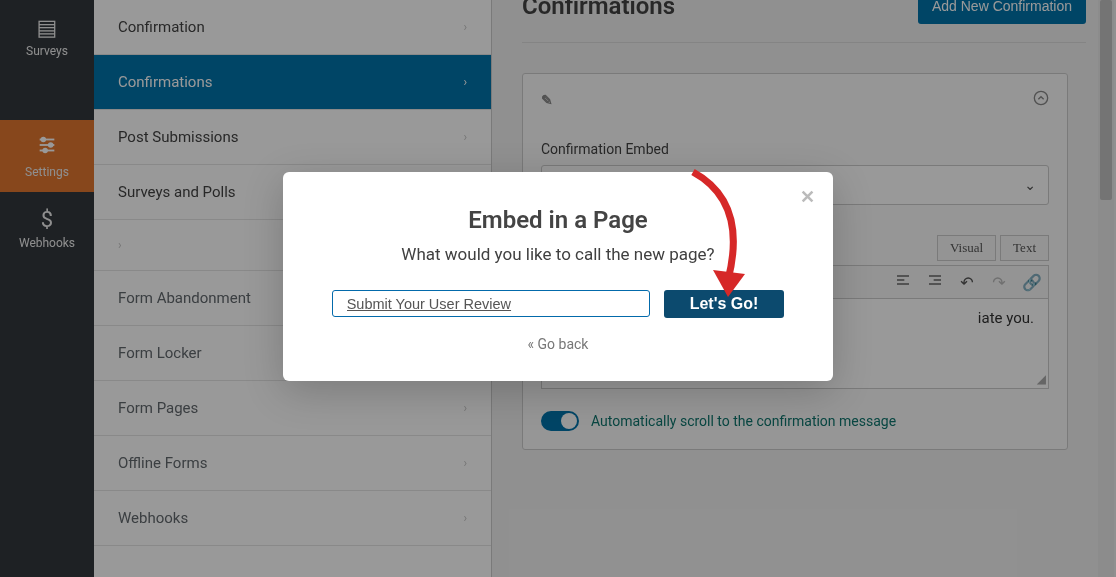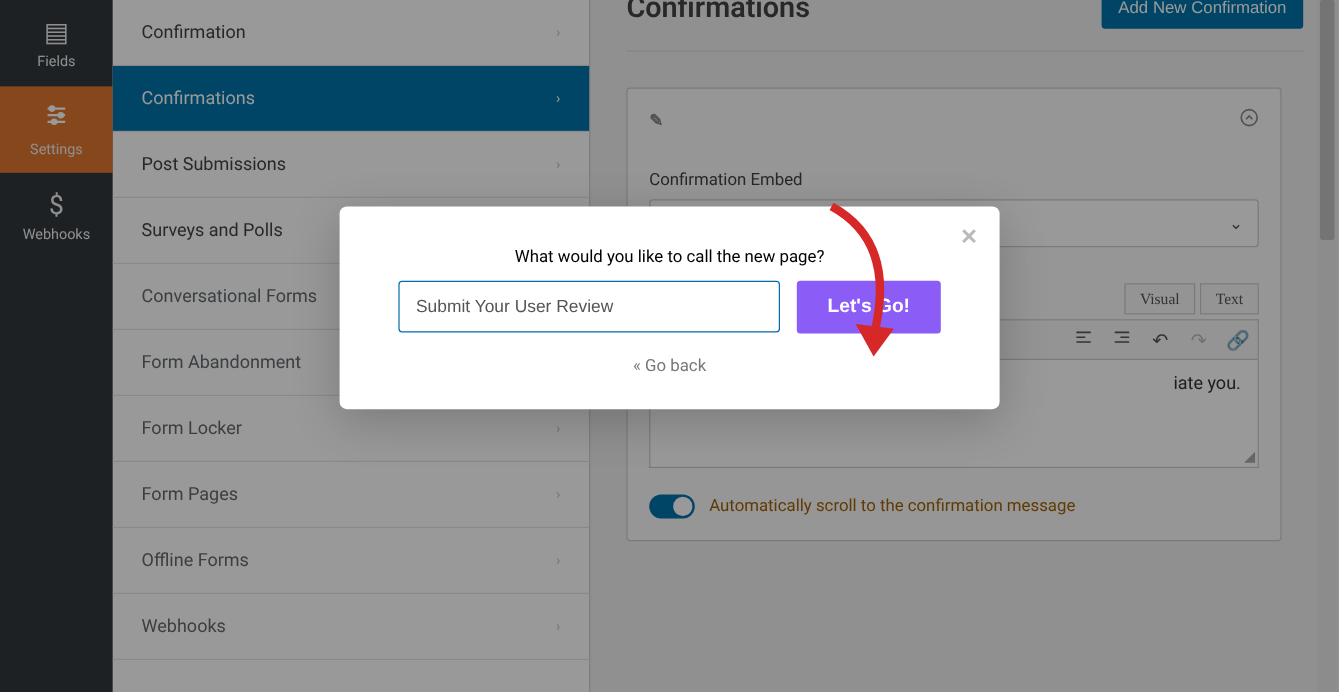--- a/index.html
+++ b/index.html
@@ -2,21 +2,21 @@
 <html><head>
 <meta charset="utf-8">
 <style>
   * { box-sizing: border-box; margin: 0; padding: 0; }
   html, body { width: 1116px; height: 577px; overflow: hidden; font-family: -apple-system, BlinkMacSystemFont, "Segoe UI", Roboto, Arial, sans-serif; }
   .app { display: flex; width: 100%; height: 100%; background: #f1f1f1; position: relative; }
 
   
   .iconbar { width: 94px; background: #32373c; display: flex; flex-direction: column; }
   .iconbar-item { height: 72px; display: flex; flex-direction: column; align-items: center; justify-content: center; color: #eee; font-size: 12px; cursor: pointer; }
-  .iconbar-item.active { background: #e27730; }
+  .iconbar-item.active { background: #e27730; margin-top: 48px; }
   .iconbar-item .glyph { font-size: 22px; margin-bottom: 4px; }
 
   
   .sidemenu { width: 398px; background: #fff; border-right: 1px solid #ccc; display: flex; flex-direction: column; }
   .sidemenu-item { padding: 18px 24px; border-bottom: 1px solid #e5e5e5; color: #63696e; font-size: 15px; cursor: pointer; display: flex; justify-content: space-between; align-items: center; }
   .sidemenu-item.active { background: #0073aa; color: #fff; }
   .sidemenu-item.top { color: #444; font-size: 15px; }
   .chev { color: #c5c5c5; font-size: 12px; }
   .sidemenu-item.active .chev { color: #fff; }
 
@@ -41,47 +41,47 @@
   .select-fake { height: 40px; border: 1px solid #ccc; background: #fff; border-radius: 3px; display: flex; align-items: center; justify-content: flex-end; padding: 0 12px; color: #555; font-size: 14px; }
 
   .editor { margin-top: 30px; }
   .editor-tabs { display: flex; justify-content: flex-end; gap: 4px; margin-bottom: 4px; }
   .editor-tab { border: 1px solid #ccc; background: #f7f7f7; padding: 4px 12px; font-size: 13px; color: #555; cursor: pointer; font-family: Liberation Serif, serif; }
   .toolbar { border: 1px solid #ccc; background: #f7f7f7; padding: 6px 8px; display: flex; gap: 14px; align-items: center; justify-content: flex-end; }
   .toolbar span { font-size: 16px; color: #555; cursor: pointer; width: 18px; text-align: center; }
   .editor-body { border: 1px solid #ccc; border-top: none; background: #fff; height: 90px; padding: 10px 14px; font-size: 15px; color: #333; position: relative; }
   .resize-handle { position: absolute; right: 2px; bottom: 2px; font-size: 12px; color: #aaa; pointer-events: none; }
 
-  .toggle-row { display: flex; align-items: center; gap: 12px; margin-top: 22px; font-size: 14px; color: #a16207; }
+  .toggle-row { display: flex; align-items: center; gap: 12px; margin-top: 22px; font-size: 14px; color: #0f766e; }
   .toggle { width: 38px; height: 20px; background: #0073aa; border-radius: 10px; position: relative; cursor: pointer; }
   .toggle::after { content: ""; position: absolute; right: 2px; top: 2px; width: 16px; height: 16px; background: #fff; border-radius: 50%; }
 
   
   .overlay { position: absolute; inset: 0; background: rgba(0,0,0,0.4); display: flex; align-items: flex-start; justify-content: center; }
   .modal { margin-top: 172px; width: 550px; background: #fff; border-radius: 6px; padding: 34px 48px 28px; position: relative; text-align: center; box-shadow: 0 10px 40px rgba(0,0,0,0.2); }
   .modal .close { position: absolute; top: 14px; right: 18px; color: #bbb; font-size: 18px; cursor: pointer; font-weight: bold; }
   .modal h2 { font-size: 24px; font-weight: 600; color: #444; margin-bottom: 10px; }
-  .modal p.sub { color: #000000; font-size: 14px; margin-bottom: 12px; }
+  .modal p.sub { color: #404040; font-size: 17px; margin-bottom: 26px; }
   .modal .row { display: flex; gap: 14px; justify-content: center; margin-bottom: 16px; }
-  .modal input[type=text] { flex: 0 0 318px; height: 43px; border: 1px solid #036aab; border-radius: 3px; padding: 0 14px; font-size: 14.5px; color: #555; outline: none; }
-  .modal .go-btn { background: #8b5cf6; color: #fff; border: none; border-radius: 3px; padding: 0 26px; height: 44px; font-size: 16px; font-weight: 600; cursor: pointer; }
+  .modal input[type=text] { flex: 0 0 318px; height: 27px; border: 1px solid #036aab; border-radius: 3px; padding: 0 14px; font-size: 14.5px; color: #555; outline: none; text-decoration: underline; }
+  .modal .go-btn { background: #0c4a6e; color: #fff; border: none; border-radius: 3px; padding: 0 26px; height: 28px; font-size: 16px; font-weight: 600; cursor: pointer; }
   .modal .back { color: #777; font-size: 14px; cursor: pointer; }
 
   
   .arrow-svg { position: absolute; top: -10px; left: 390px; width: 90px; height: 160px; pointer-events: none; }
 </style>
 </head>
 <body>
 
 <div class="app">
 
   <div class="iconbar">
     <div class="iconbar-item">
       <span class="glyph">▤</span>
-      <span>Fields</span>
+      <span>Surveys</span>
     </div>
     <div class="iconbar-item active">
       <span class="glyph">
         <svg width="22" height="22" viewBox="0 0 24 24" fill="none" stroke="#fff" stroke-width="2">
             <line x1="4" y1="6" x2="20" y2="6"></line>
             <line x1="4" y1="12" x2="20" y2="12"></line>
             <line x1="4" y1="18" x2="20" y2="18"></line>
             <circle cx="8" cy="6" r="2" fill="#fff"></circle>
             <circle cx="16" cy="12" r="2" fill="#fff"></circle>
             <circle cx="10" cy="18" r="2" fill="#fff"></circle>
@@ -106,21 +106,20 @@
     </div>
     <div class="sidemenu-item top">
       <span>Post Submissions</span>
       <span class="chev">›</span>
     </div>
     <div class="sidemenu-item top">
       <span>Surveys and Polls</span>
       <span class="chev">›</span>
     </div>
     <div class="sidemenu-item">
-      <span>Conversational Forms</span>
       <span class="chev">›</span>
     </div>
     <div class="sidemenu-item">
       <span>Form Abandonment</span>
       <span class="chev">›</span>
     </div>
     <div class="sidemenu-item">
       <span>Form Locker</span>
       <span class="chev">›</span>
     </div>
@@ -201,20 +200,21 @@
     </div>
 
     <div class="main-scroll">
       <div class="thumb"></div>
     </div>
   </div>
 
   <div class="overlay">
     <div class="modal">
       <span class="close">✕</span>
+      <h2>Embed in a Page</h2>
       <p class="sub">What would you like to call the new page?</p>
       <div class="row">
         <input type="text" value="Submit Your User Review" style="">
         <button class="go-btn">Let's Go!</button>
       </div>
       <span class="back">« Go back</span>
 
       <svg class="arrow-svg" viewBox="0 0 90 160">
         <path d="M20 10 Q 75 40 55 118" stroke="#d62828" stroke-width="7" fill="none"></path>
         <polygon points="55,135 40,108 72,112" fill="#d62828"></polygon>

